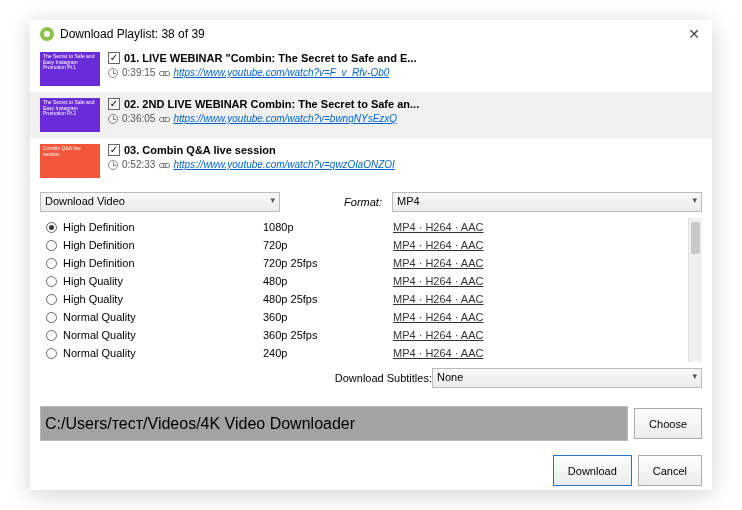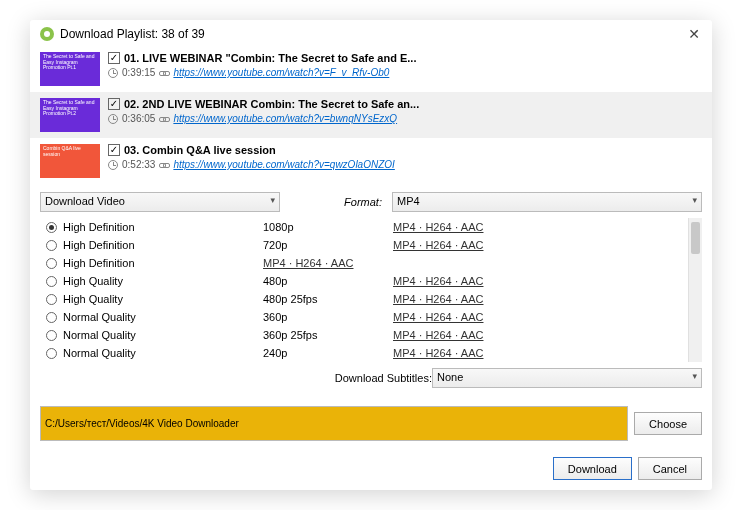--- a/index.html
+++ b/index.html
@@ -145,25 +145,25 @@
     background: #f0f0f0;
     border-left:1px solid #e0e0e0;
     position:relative;
   }
   .scroll .sthumb {
     position:absolute; left:2px; right:2px; top:4px; height:32px;
     background:#c8c8c8; border-radius:2px;
   }
 
   .path-input {
-    flex:1; border:1px solid #bbb; height:35px; padding:2px 4px; font-size:10px; background:#eab308;
+    flex:1; border:1px solid #bbb; height:35px; padding:2px 4px; font-size:16px; background:#a3a3a3;
   }
   .btn {
     border:1px solid #aaa; background:linear-gradient(#fdfdfd,#ececec);
-    height:23px; padding: 0 14px; font-size:11px; cursor:pointer;
+    height:31px; padding: 0 14px; font-size:11px; cursor:pointer;
   }
   .btn.primary { border:1.5px solid #2a6fc9;margin-left:14px; }
   .footer { display:flex; justify-content:flex-end; gap:6px; padding: 4px 10px 10px 10px; }
   .sub-row { display:flex; align-items:center; }
   .sub-row .label { width: 392px; text-align:right; }
 </style>
 </head>
 <body>
 
 <div class="window">
@@ -246,20 +246,21 @@
           </div>
           <div class="qrow">
             <span class="radio"></span>
             <span class="qcol-name">High Definition</span>
             <span class="qcol-res">720p</span>
             <span class="qcol-codec">MP4 · H264 · AAC</span>
           </div>
           <div class="qrow">
             <span class="radio"></span>
             <span class="qcol-name">High Definition</span>
+            <span class="qcol-res">720p 25fps</span>
             <span class="qcol-codec">MP4 · H264 · AAC</span>
           </div>
           <div class="qrow">
             <span class="radio"></span>
             <span class="qcol-name">High Quality</span>
             <span class="qcol-res">480p</span>
             <span class="qcol-codec">MP4 · H264 · AAC</span>
           </div>
           <div class="qrow">
             <span class="radio"></span>

